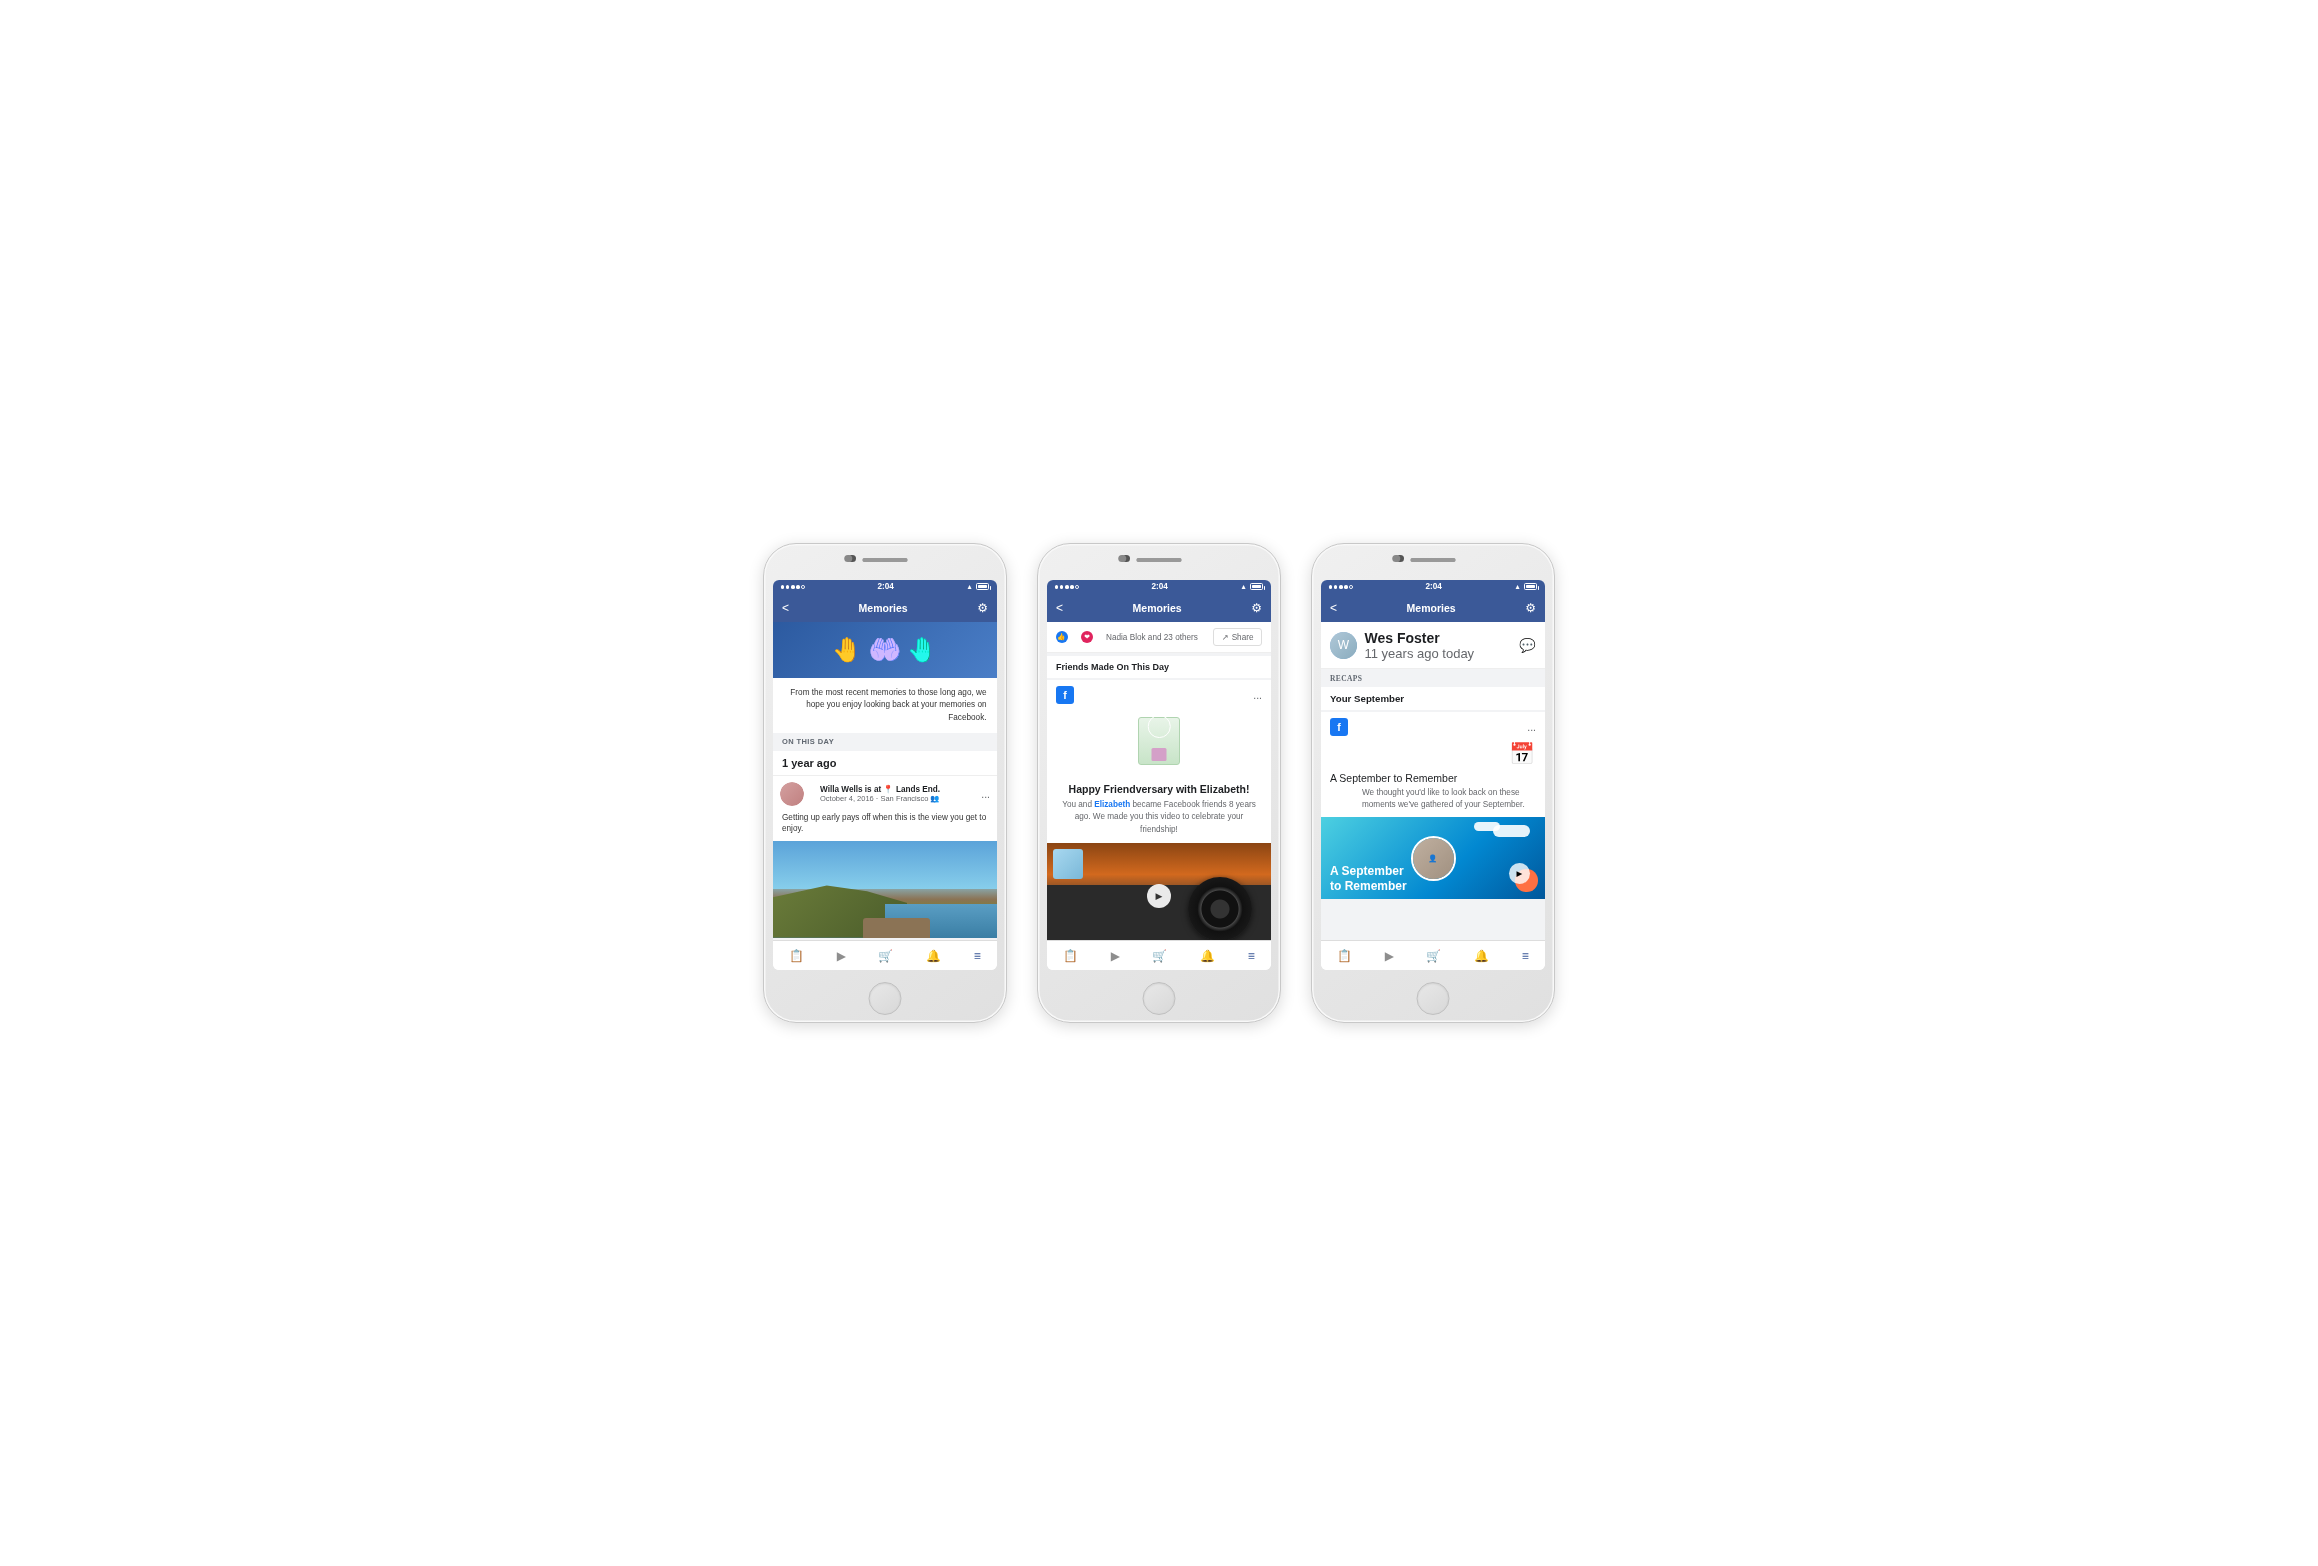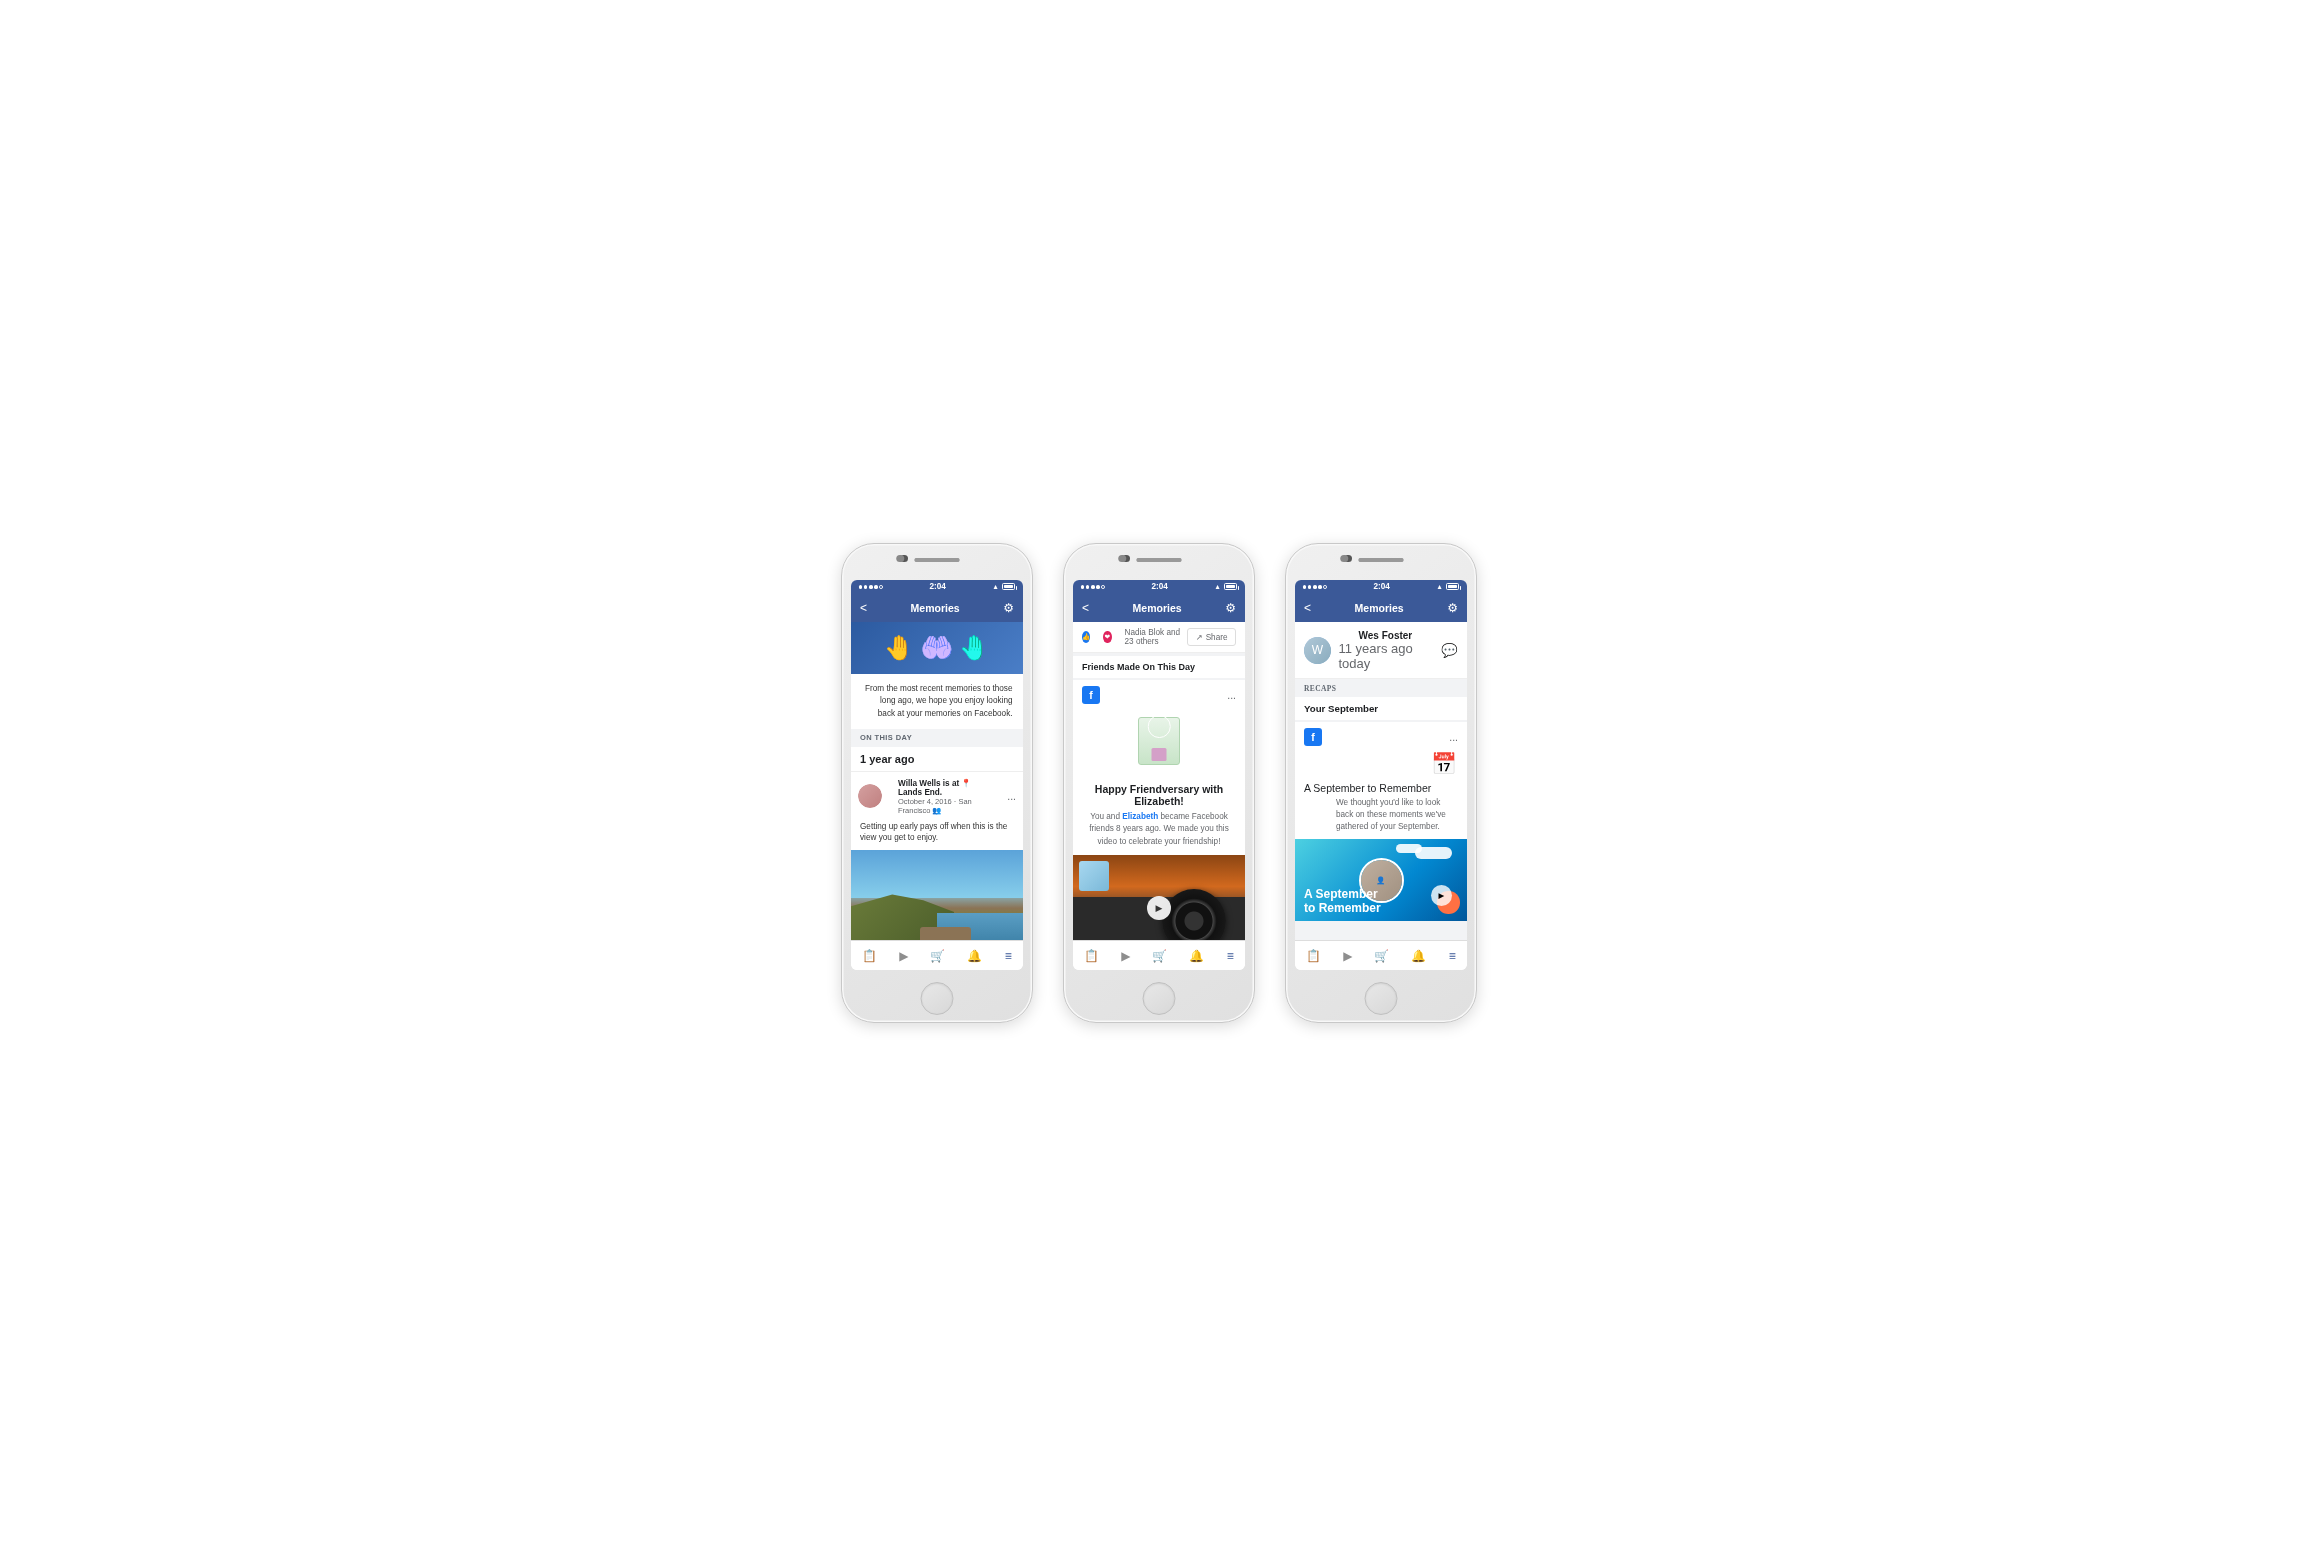--- a/index.html
+++ b/index.html
@@ -14,21 +14,21 @@
     }
     .phones-container {
       display: flex;
       gap: 30px;
       align-items: center;
       justify-content: center;
     }
 
     
     .phone {
-      width: 192px;
+      width: 244px;
       height: 480px;
       background: linear-gradient(145deg, #f0f0f0, #e0e0e0);
       border-radius: 33px;
       border: 1.5px solid #c8c8c8;
       box-shadow: 0 3px 15px rgba(0,0,0,0.15), inset 0 0 0 1.5px #f8f8f8;
       position: relative;
       padding: 9px;
       display: flex;
       flex-direction: column;
     }
@@ -449,24 +449,23 @@
       width: 27px; height: 27px;
       border-radius: 50%;
       background: linear-gradient(135deg, #9abde0, #6a9bbf);
       overflow: hidden;
       flex-shrink: 0;
     }
     .user-info {
       flex: 1;
     }
     .user-name {
-      font-size: 10px;
+      font-size: 14px;
       font-weight: 600;
       color: #1c1e21;
-      margin-left: 20px;
     }
     .user-time {
       font-size: 13px;
       color: #65676b;
     }
     .messenger-icon {
       color: #1877f2;
       font-size: 13.5px;
     }
 

